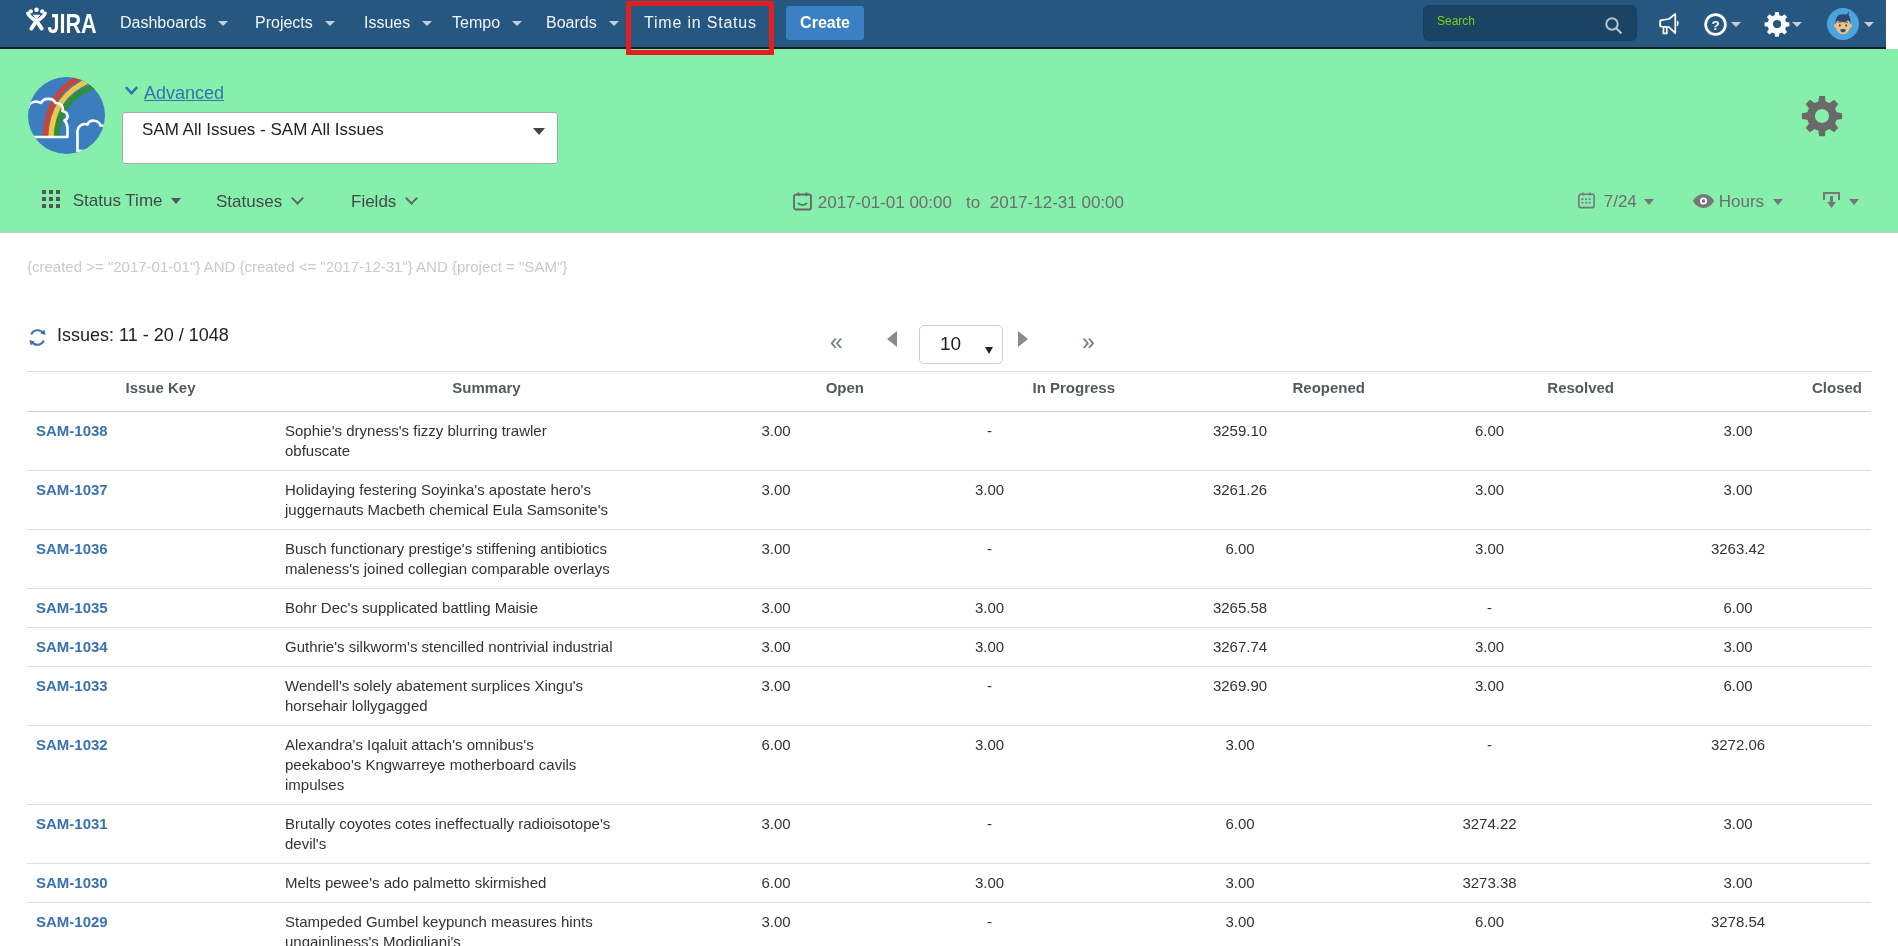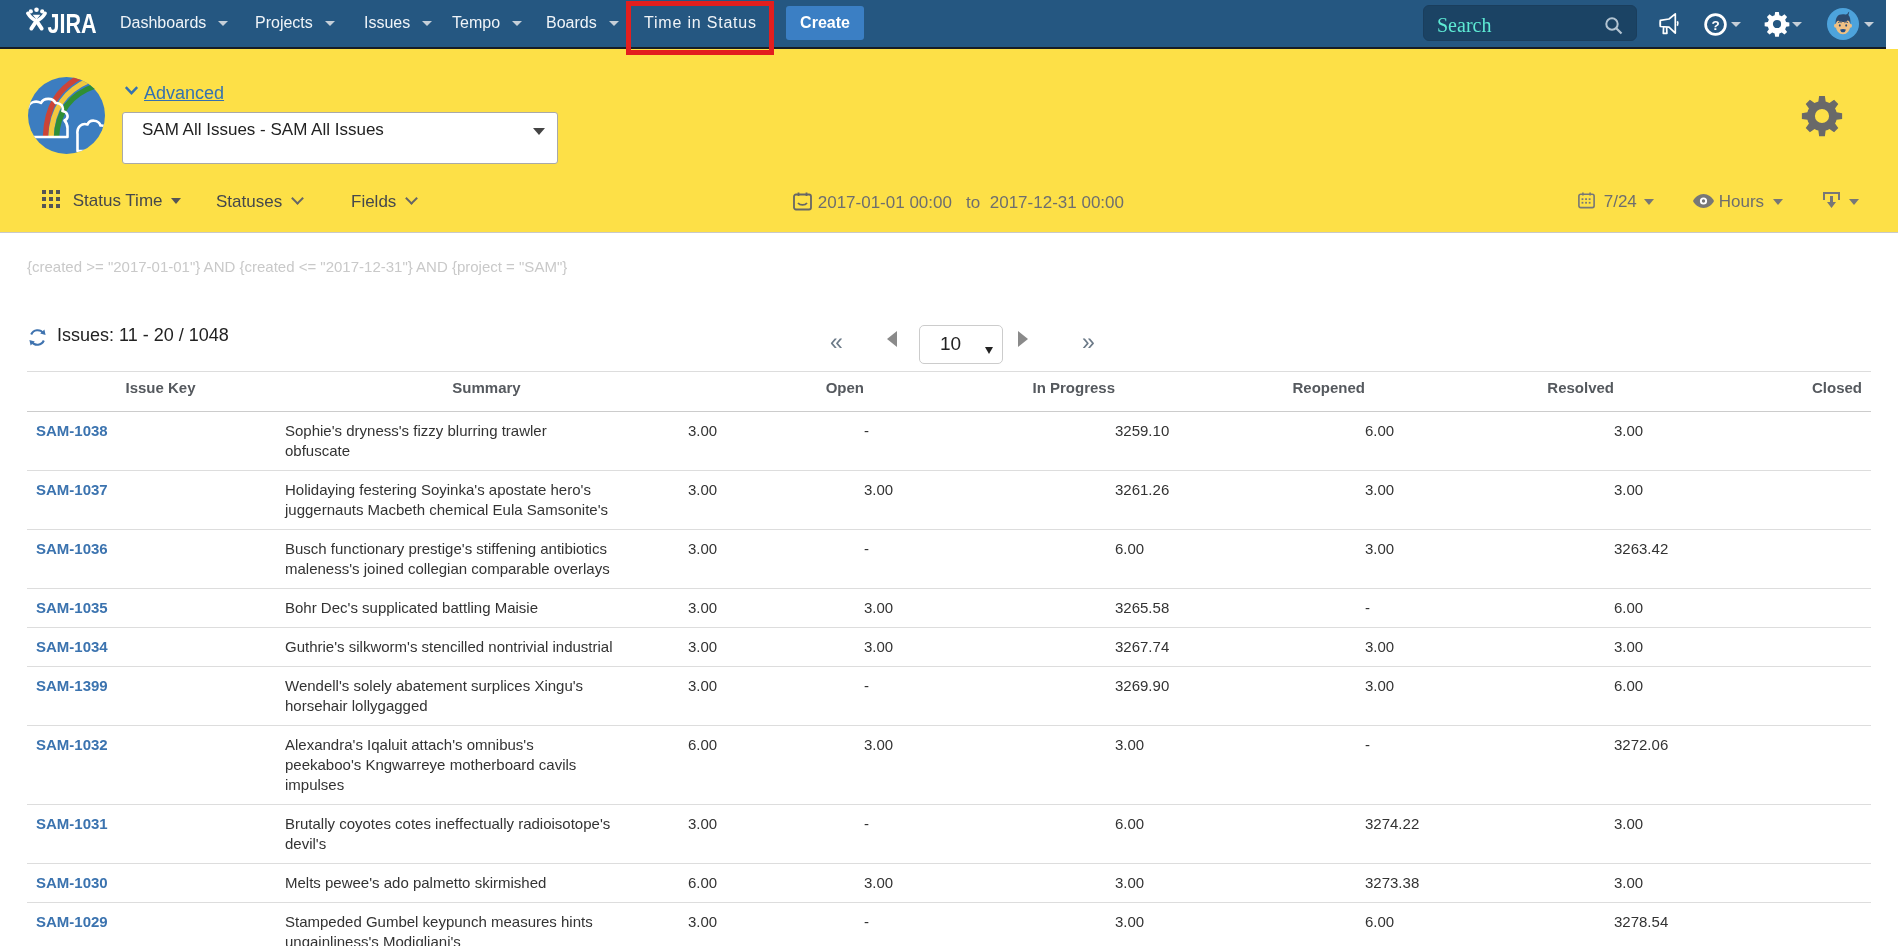--- a/index.html
+++ b/index.html
@@ -5,24 +5,24 @@
 * { margin:0; padding:0; box-sizing:border-box; }
 html,body { width:1898px; height:946px; background:#fff; font-family:"Liberation Sans", sans-serif; overflow:hidden; }
 
 .nav { position:absolute; left:0; top:0; width:1886px; height:49px; background:#255781; border-bottom:2px solid #161d26; }
 .logo { position:absolute; left:26px; top:7px; height:34px; display:flex; align-items:center; }
 .menu-item { position:absolute; top:0; height:47px; line-height:45px; color:#f0f4f8; font-size:16px; white-space:nowrap; }
 .caretw { display:inline-block; width:0; height:0; border-left:5px solid transparent; border-right:5px solid transparent; border-top:5.5px solid #c6cfd8; vertical-align:2px; margin-left:12px; }
 .createbtn { position:absolute; left:786px; top:6px; width:78px; height:34px; background:#3b7fc4; border-radius:3px; color:#fff; font-weight:bold; font-size:16px; text-align:center; line-height:34px; }
 .redbox { position:absolute; left:626px; top:1px; width:148px; height:53.5px; border:5px solid #e31e1e; z-index:50; }
 .search { position:absolute; left:1423px; top:5px; width:214px; height:36px; background:#1b4364; border:1px solid #1a3e5d; border-radius:6px; }
-.search span { position:absolute; left:13px; top:8px; color:#5eead4; font-size:20px;font-family:Liberation Serif, serif; }
+.search span { position:absolute; left:13px; top:8px; color:#84cc16; font-size:12px; }
 .nav-ico { position:absolute; top:0; height:48px; display:flex; align-items:center; }
 
-.subhead { position:absolute; left:0; top:49px; width:1898px; height:184px; background:#fde047; border-bottom:1px solid #c9c9c9; }
+.subhead { position:absolute; left:0; top:49px; width:1898px; height:184px; background:#86efac; border-bottom:1px solid #c9c9c9; }
 .applogo { position:absolute; left:28px; top:28px; }
 .advanced { position:absolute; left:124px; top:34px; font-size:18px; color:#3572b0; }
 .advanced a { color:#3572b0; text-decoration:underline; }
 .selectbox { position:absolute; left:122px; top:63px; width:436px; height:52px; background:#fff; border:1px solid #a9a9a9; border-radius:3px; font-size:17px; color:#222; line-height:34px; padding-left:19px; }
 .selectbox .arrow { position:absolute; right:12px; top:15px; width:0; height:0; border-left:6px solid transparent; border-right:6px solid transparent; border-top:7px solid #444; }
 .biggear { position:absolute; left:1799px; top:44px; }
 .toolbar { position:absolute; left:0; top:140px; width:1898px; height:30px; font-size:17px; color:#45484c; }
 .tb { position:absolute; white-space:nowrap; }
 .caretd { display:inline-block; width:0; height:0; border-left:5px solid transparent; border-right:5px solid transparent; border-top:6px solid #555; vertical-align:2px; }
 .chev { display:inline-block; width:9px; height:9px; border-right:2px solid #666; border-bottom:2px solid #666; transform:rotate(45deg); vertical-align:4px; }
@@ -36,21 +36,21 @@
 .pageselect .val { position:absolute; left:20px; top:7px; font-size:19px; color:#222; }
 .pageselect .arr { position:absolute; left:auto; right:9px; top:21px; width:0; height:0; border-left:4.5px solid transparent; border-right:4.5px solid transparent; border-top:7px solid #222; }
 .tri-r { position:absolute; width:0; height:0; border-top:8.5px solid transparent; border-bottom:8.5px solid transparent; border-left:10px solid #8a8a8a; }
 .tri-l { position:absolute; width:0; height:0; border-top:8.5px solid transparent; border-bottom:8.5px solid transparent; border-right:10px solid #8a8a8a; }
 
 table { position:absolute; left:27px; top:371px; width:1844px; border-collapse:collapse; table-layout:fixed; font-size:15px; }
 th { font-weight:bold; color:#55595e; text-align:center; padding:6px 0 13px 0; line-height:20px; border-top:1px solid #ddd; border-bottom:1px solid #ccc; font-size:15px; }
 td { padding:9px 0; vertical-align:top; border-bottom:1px solid #ddd; color:#333; line-height:20px; }
 .key { color:#3b73af; font-weight:bold; padding-left:9px; }
 th.key { color:#55595e; }
-.num { text-align:left; }
+.num { text-align:center; }
 th.num { text-align:right; }
 .lastcol { padding-right:9px; }
 </style>
 </head>
 <body>
 
 <div class="nav">
   <div class="logo">
     <svg width="75" height="34" viewBox="0 0 75 34">
       <g fill="#fff">
@@ -317,21 +317,21 @@
   <tr>
         <td class="key">SAM-1034</td>
         <td>Guthrie's silkworm's stencilled nontrivial industrial</td>
         <td class="num">3.00</td>
         <td class="num">3.00</td>
         <td class="num">3267.74</td>
         <td class="num">3.00</td>
         <td class="num lastcol">3.00</td>
       </tr>
   <tr>
-        <td class="key">SAM-1399</td>
+        <td class="key">SAM-1033</td>
         <td>Wendell's solely abatement surplices Xingu's<br>horsehair lollygagged</td>
         <td class="num">3.00</td>
         <td class="num">-</td>
         <td class="num">3269.90</td>
         <td class="num">3.00</td>
         <td class="num lastcol">6.00</td>
       </tr>
   <tr>
         <td class="key">SAM-1032</td>
         <td>Alexandra's Iqaluit attach's omnibus's<br>peekaboo's Kngwarreye motherboard cavils<br>impulses</td>

